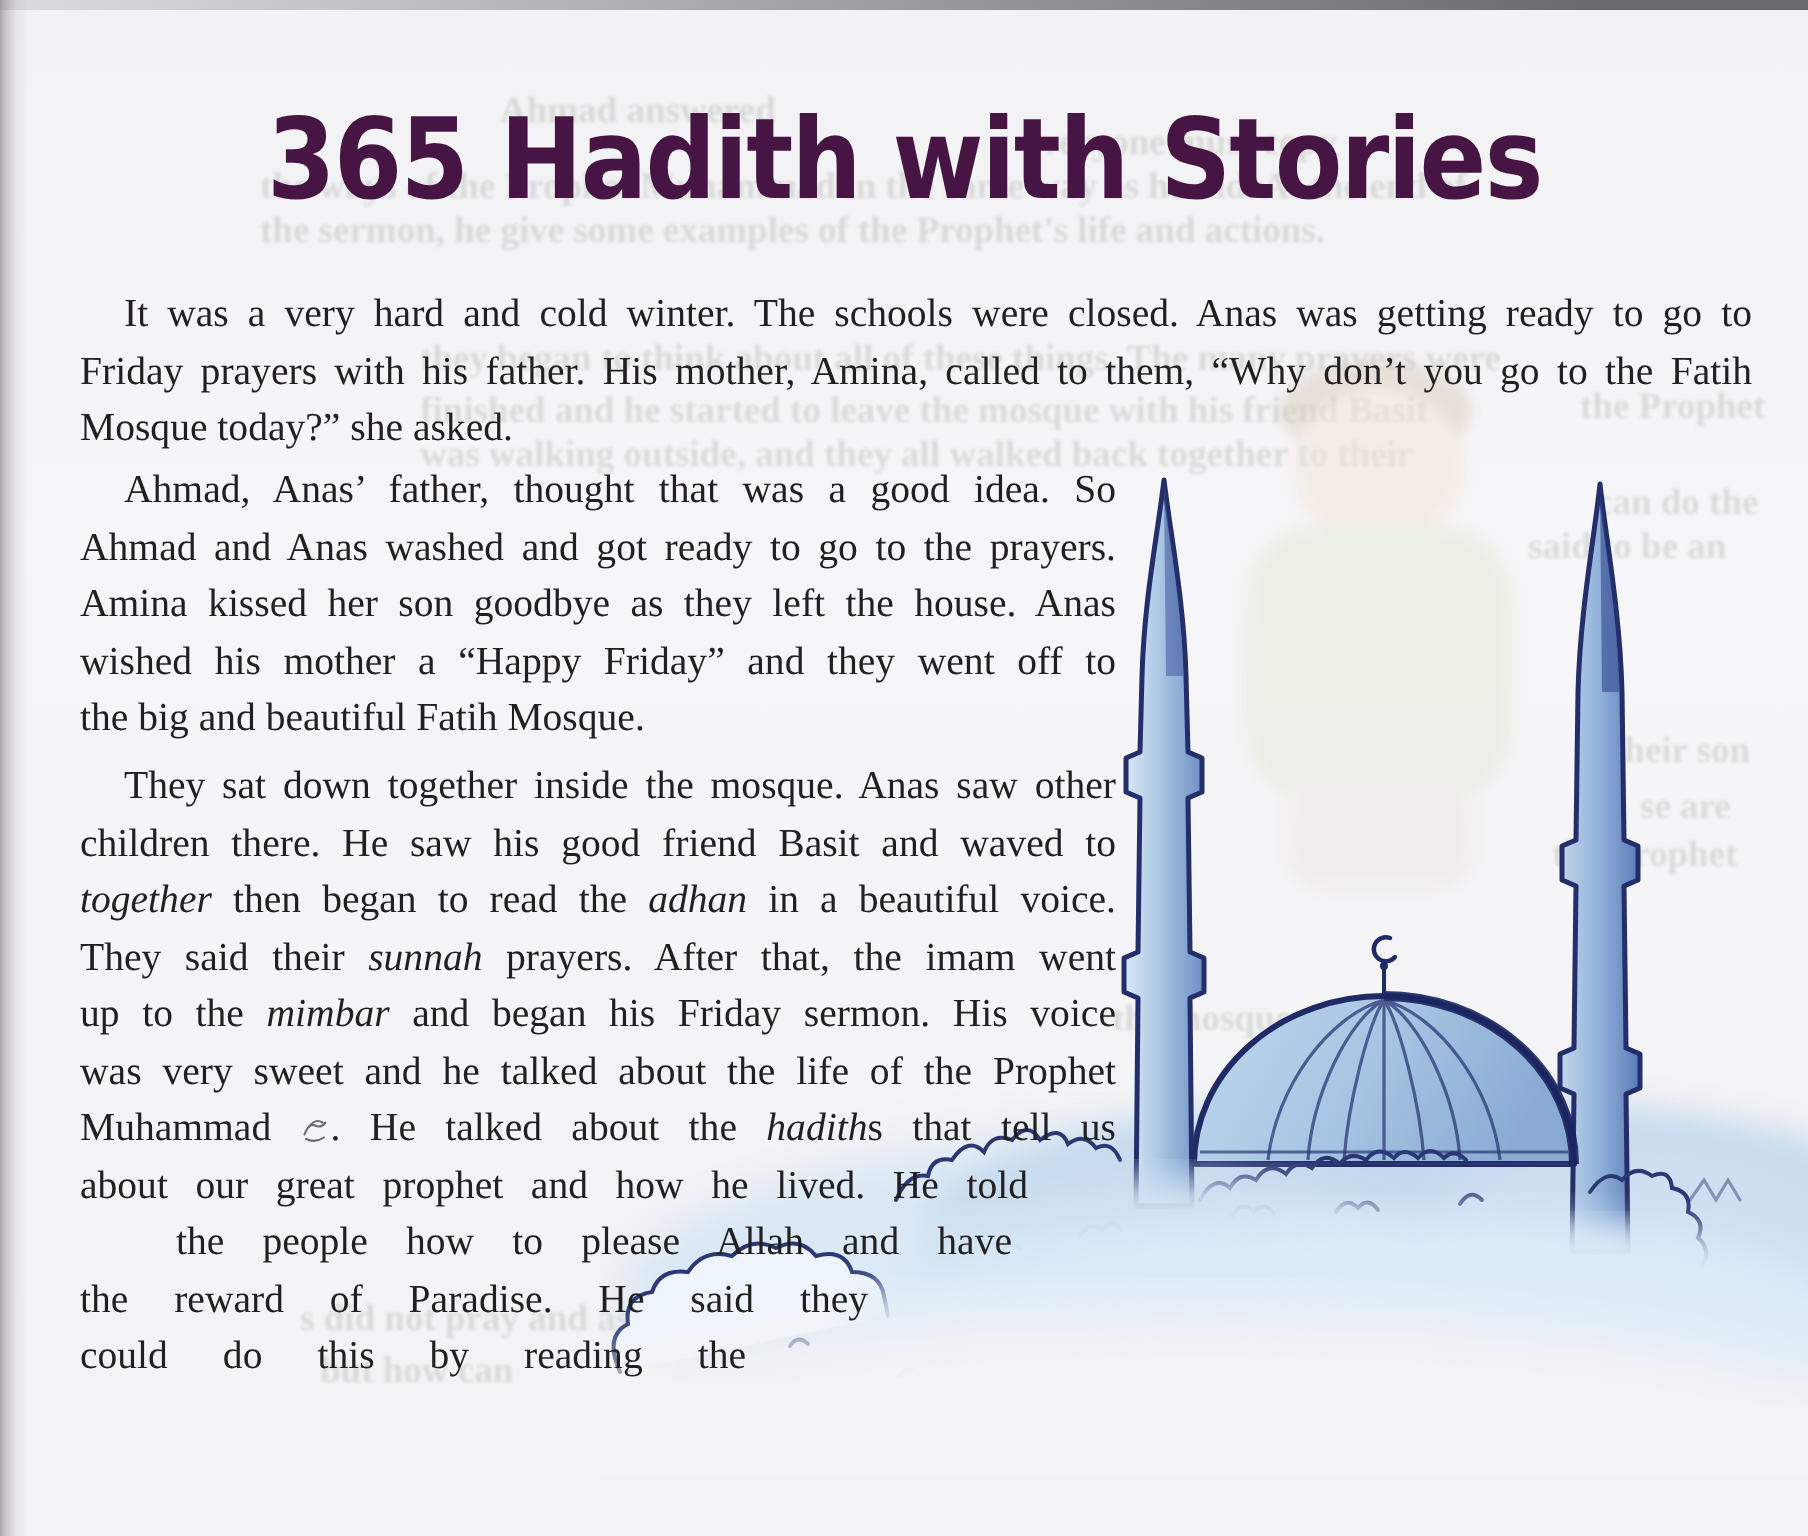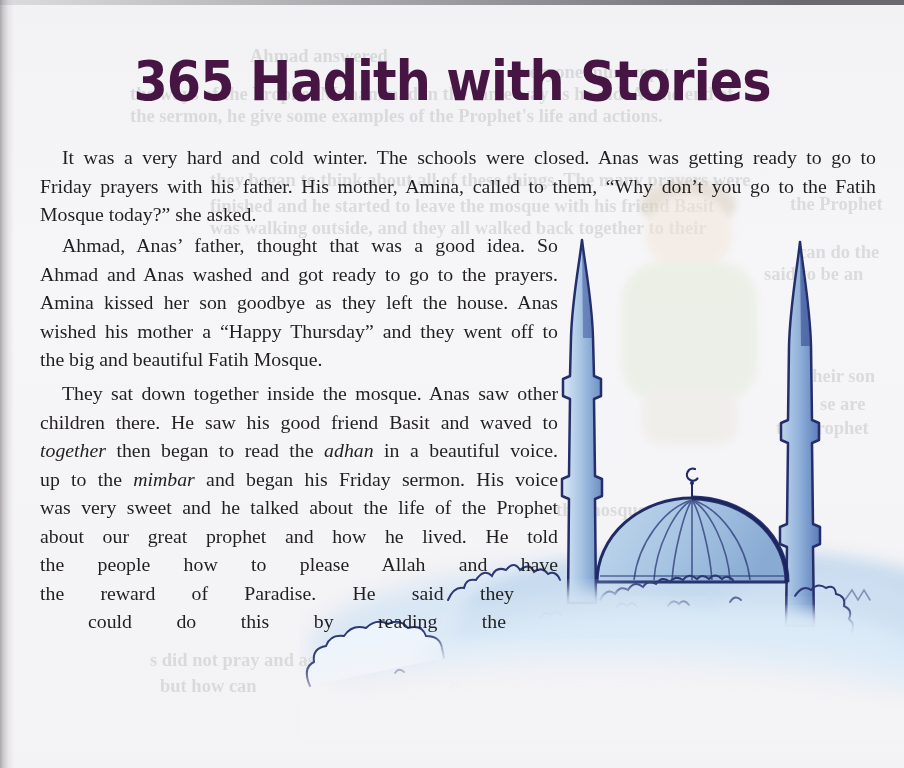--- a/index.html
+++ b/index.html
@@ -81,29 +81,37 @@
 
   <div class="para" id="p1">
       <div class="tline">It was a very hard and cold winter. The schools were closed. Anas was getting ready to go to</div>
       <div class="tline">Friday prayers with his father. His mother, Amina, called to them, “Why don’t you go to the Fatih</div>
       <div class="tline">Mosque today?” she asked.</div>
     </div>
   <div class="para" id="p2">
       <div class="tline">Ahmad, Anas’ father, thought that was a good idea. So</div>
       <div class="tline">Ahmad and Anas washed and got ready to go to the prayers.</div>
       <div class="tline">Amina kissed her son goodbye as they left the house. Anas</div>
-      <div class="tline">wished his mother a “Happy Thursday” and they went off to</div>
+      <div class="tline">wished his mother a “Happy Friday” and they went off to</div>
       <div class="tline">the big and beautiful Fatih Mosque.</div>
     </div>
   <div class="para" id="p3">
       <div class="tline">They sat down together inside the mosque. Anas saw other</div>
       <div class="tline">children there. He saw his good friend Basit and waved to</div>
       <div class="tline"><i>together</i> then began to read the <i>adhan</i> in a beautiful voice.</div>
+      <div class="tline">They said their <i>sunnah</i> prayers. After that, the imam went</div>
       <div class="tline">up to the <i>mimbar</i> and began his Friday sermon. His voice</div>
       <div class="tline">was very sweet and he talked about the life of the Prophet</div>
+      <div class="tline">Muhammad <span class="seal"><svg width="15" height="14" viewBox="0 0 20 18">
+            <g stroke="#6b6b70" fill="none" stroke-width="1.4" stroke-linecap="round">
+              <path d="M3,12 q3,-8 7,-6 t7,-2"></path>
+              <path d="M4,15 q6,3 12,-1"></path>
+              <path d="M6,7 q4,-6 9,-3"></path>
+            </g>
+          </svg></span>. He talked about the <i>hadith</i>s that tell us</div>
       <div class="tline">about our great prophet and how he lived. He told</div>
       <div class="tline">the people how to please Allah and have</div>
       <div class="tline">the reward of Paradise. He said they</div>
       <div class="tline">could do this by reading the</div>
     </div>
 
   <svg class="mosque" width="604" height="510" viewBox="0 0 604 510">
     <defs>
       <linearGradient id="minGradL" x1="0" y1="0" x2="1" y2="0">
         <stop offset="0" stop-color="#dce9f6"></stop>

